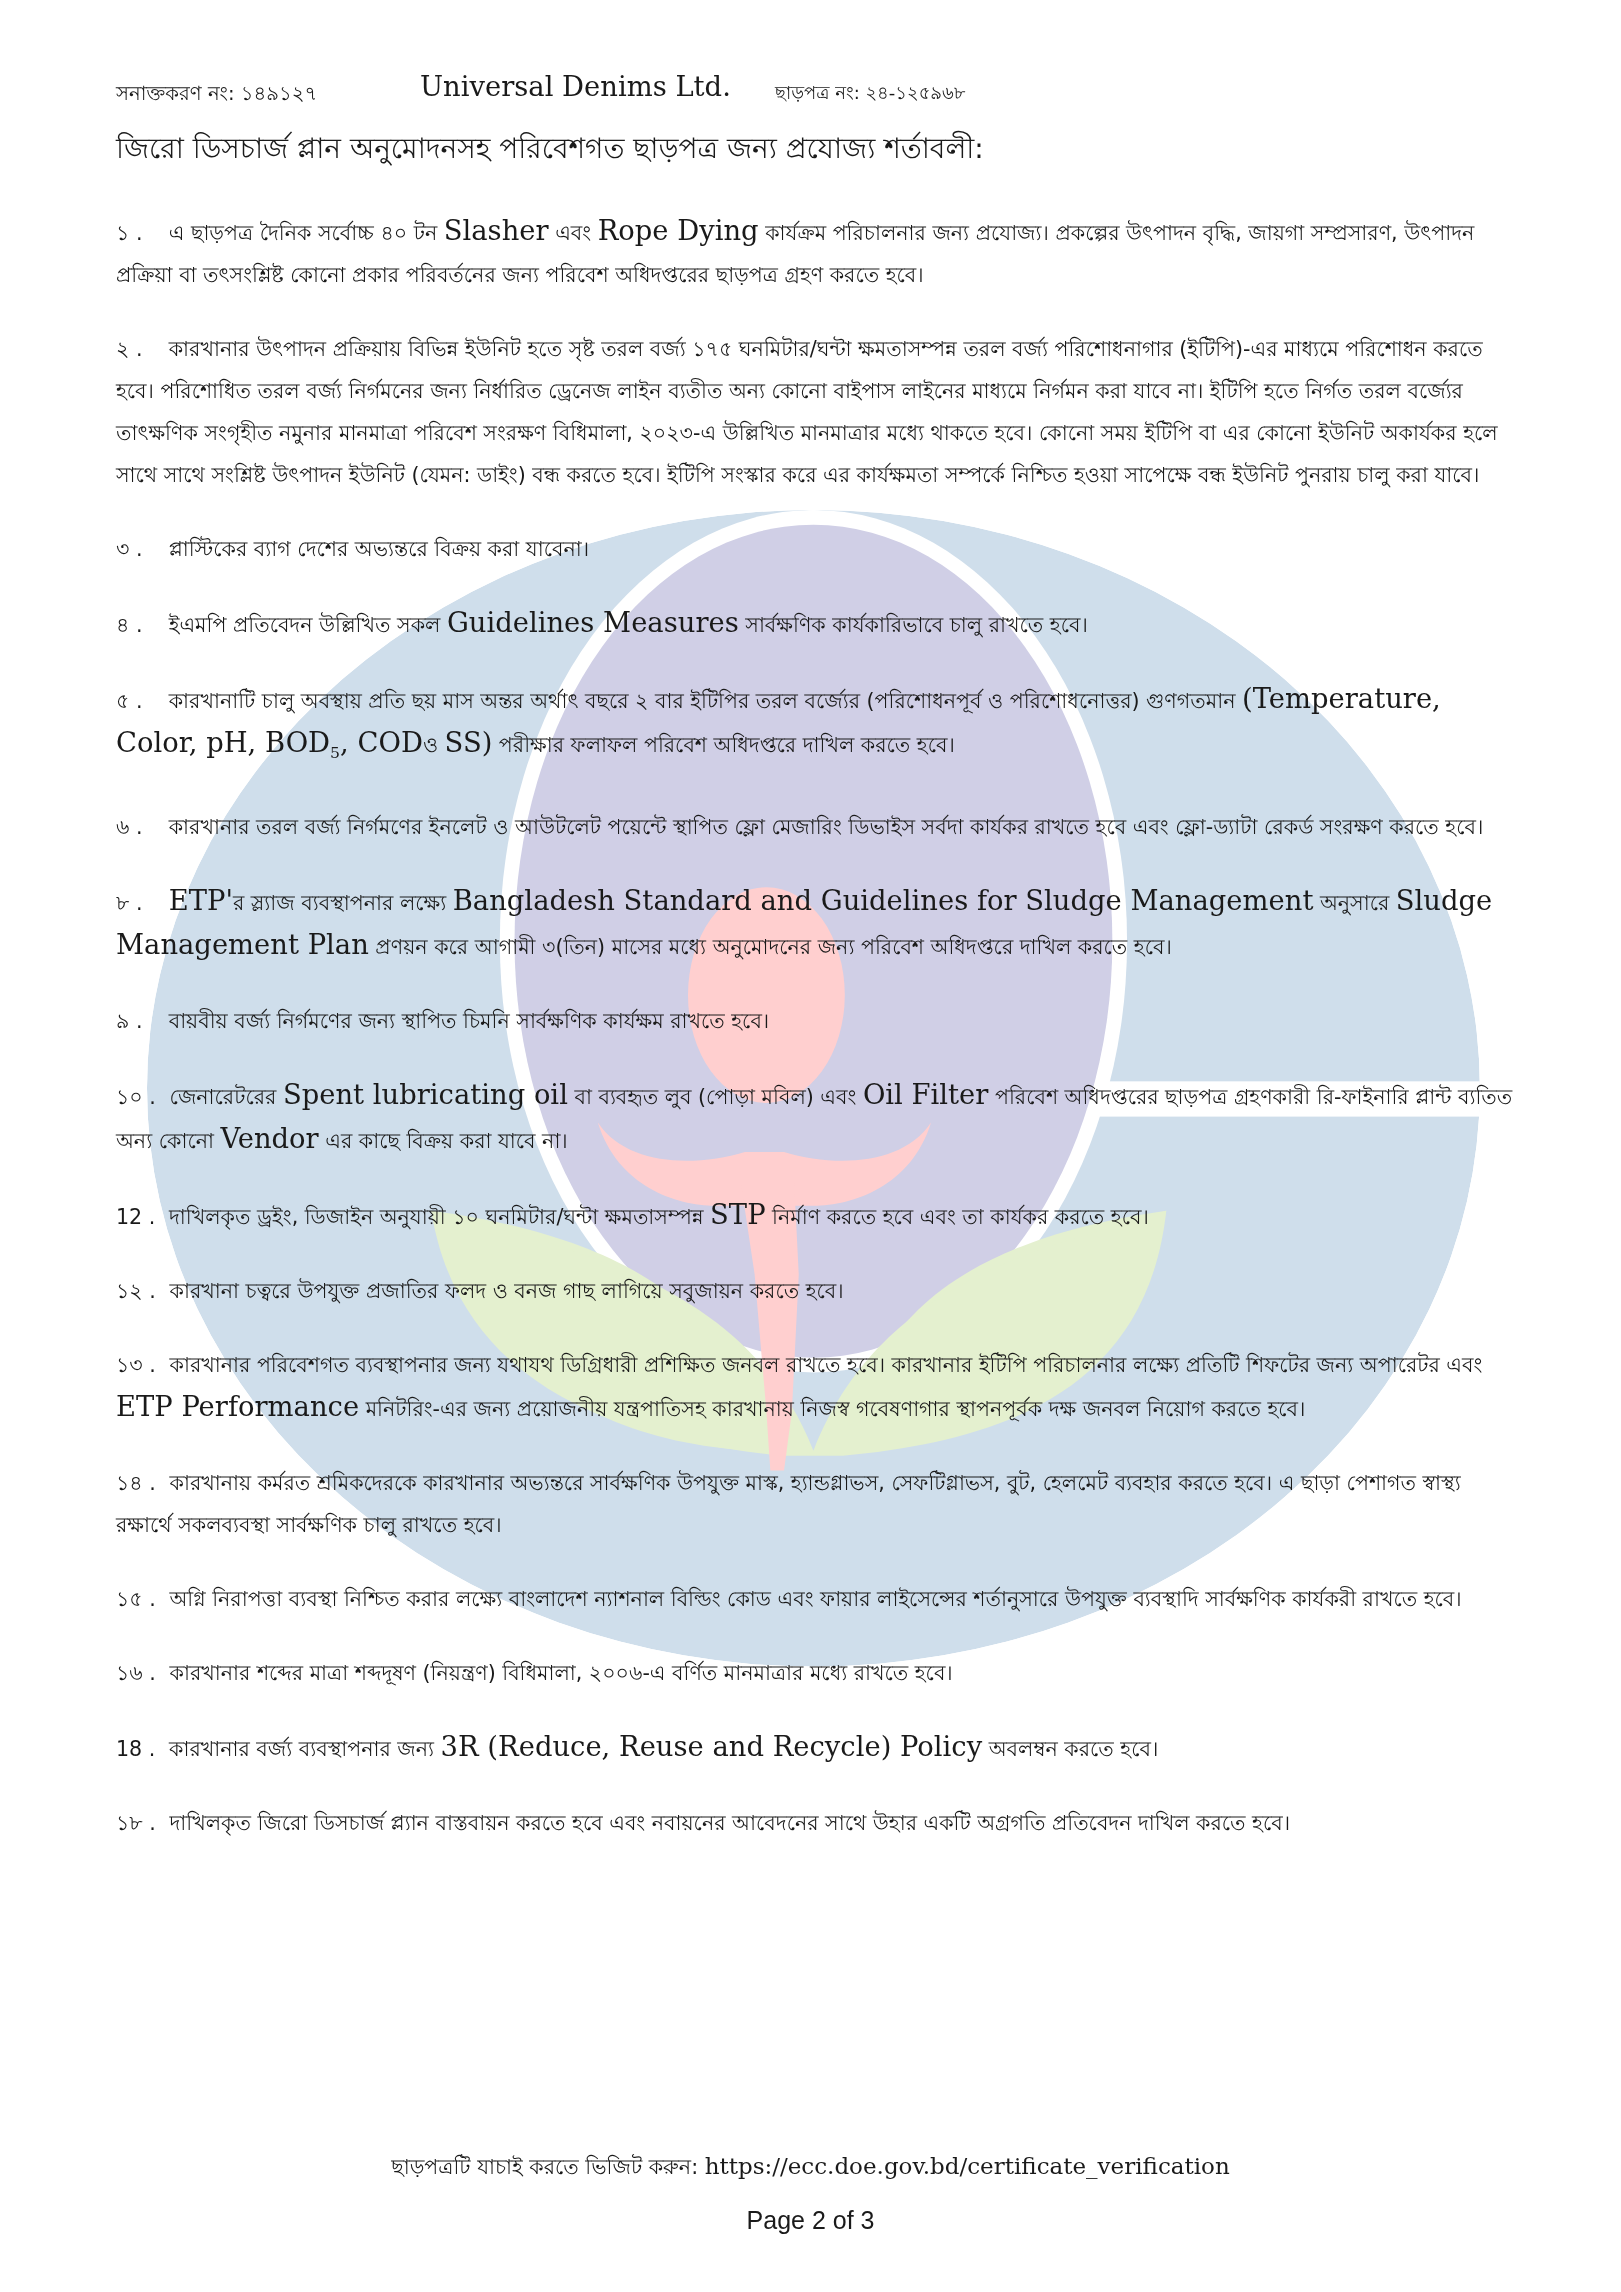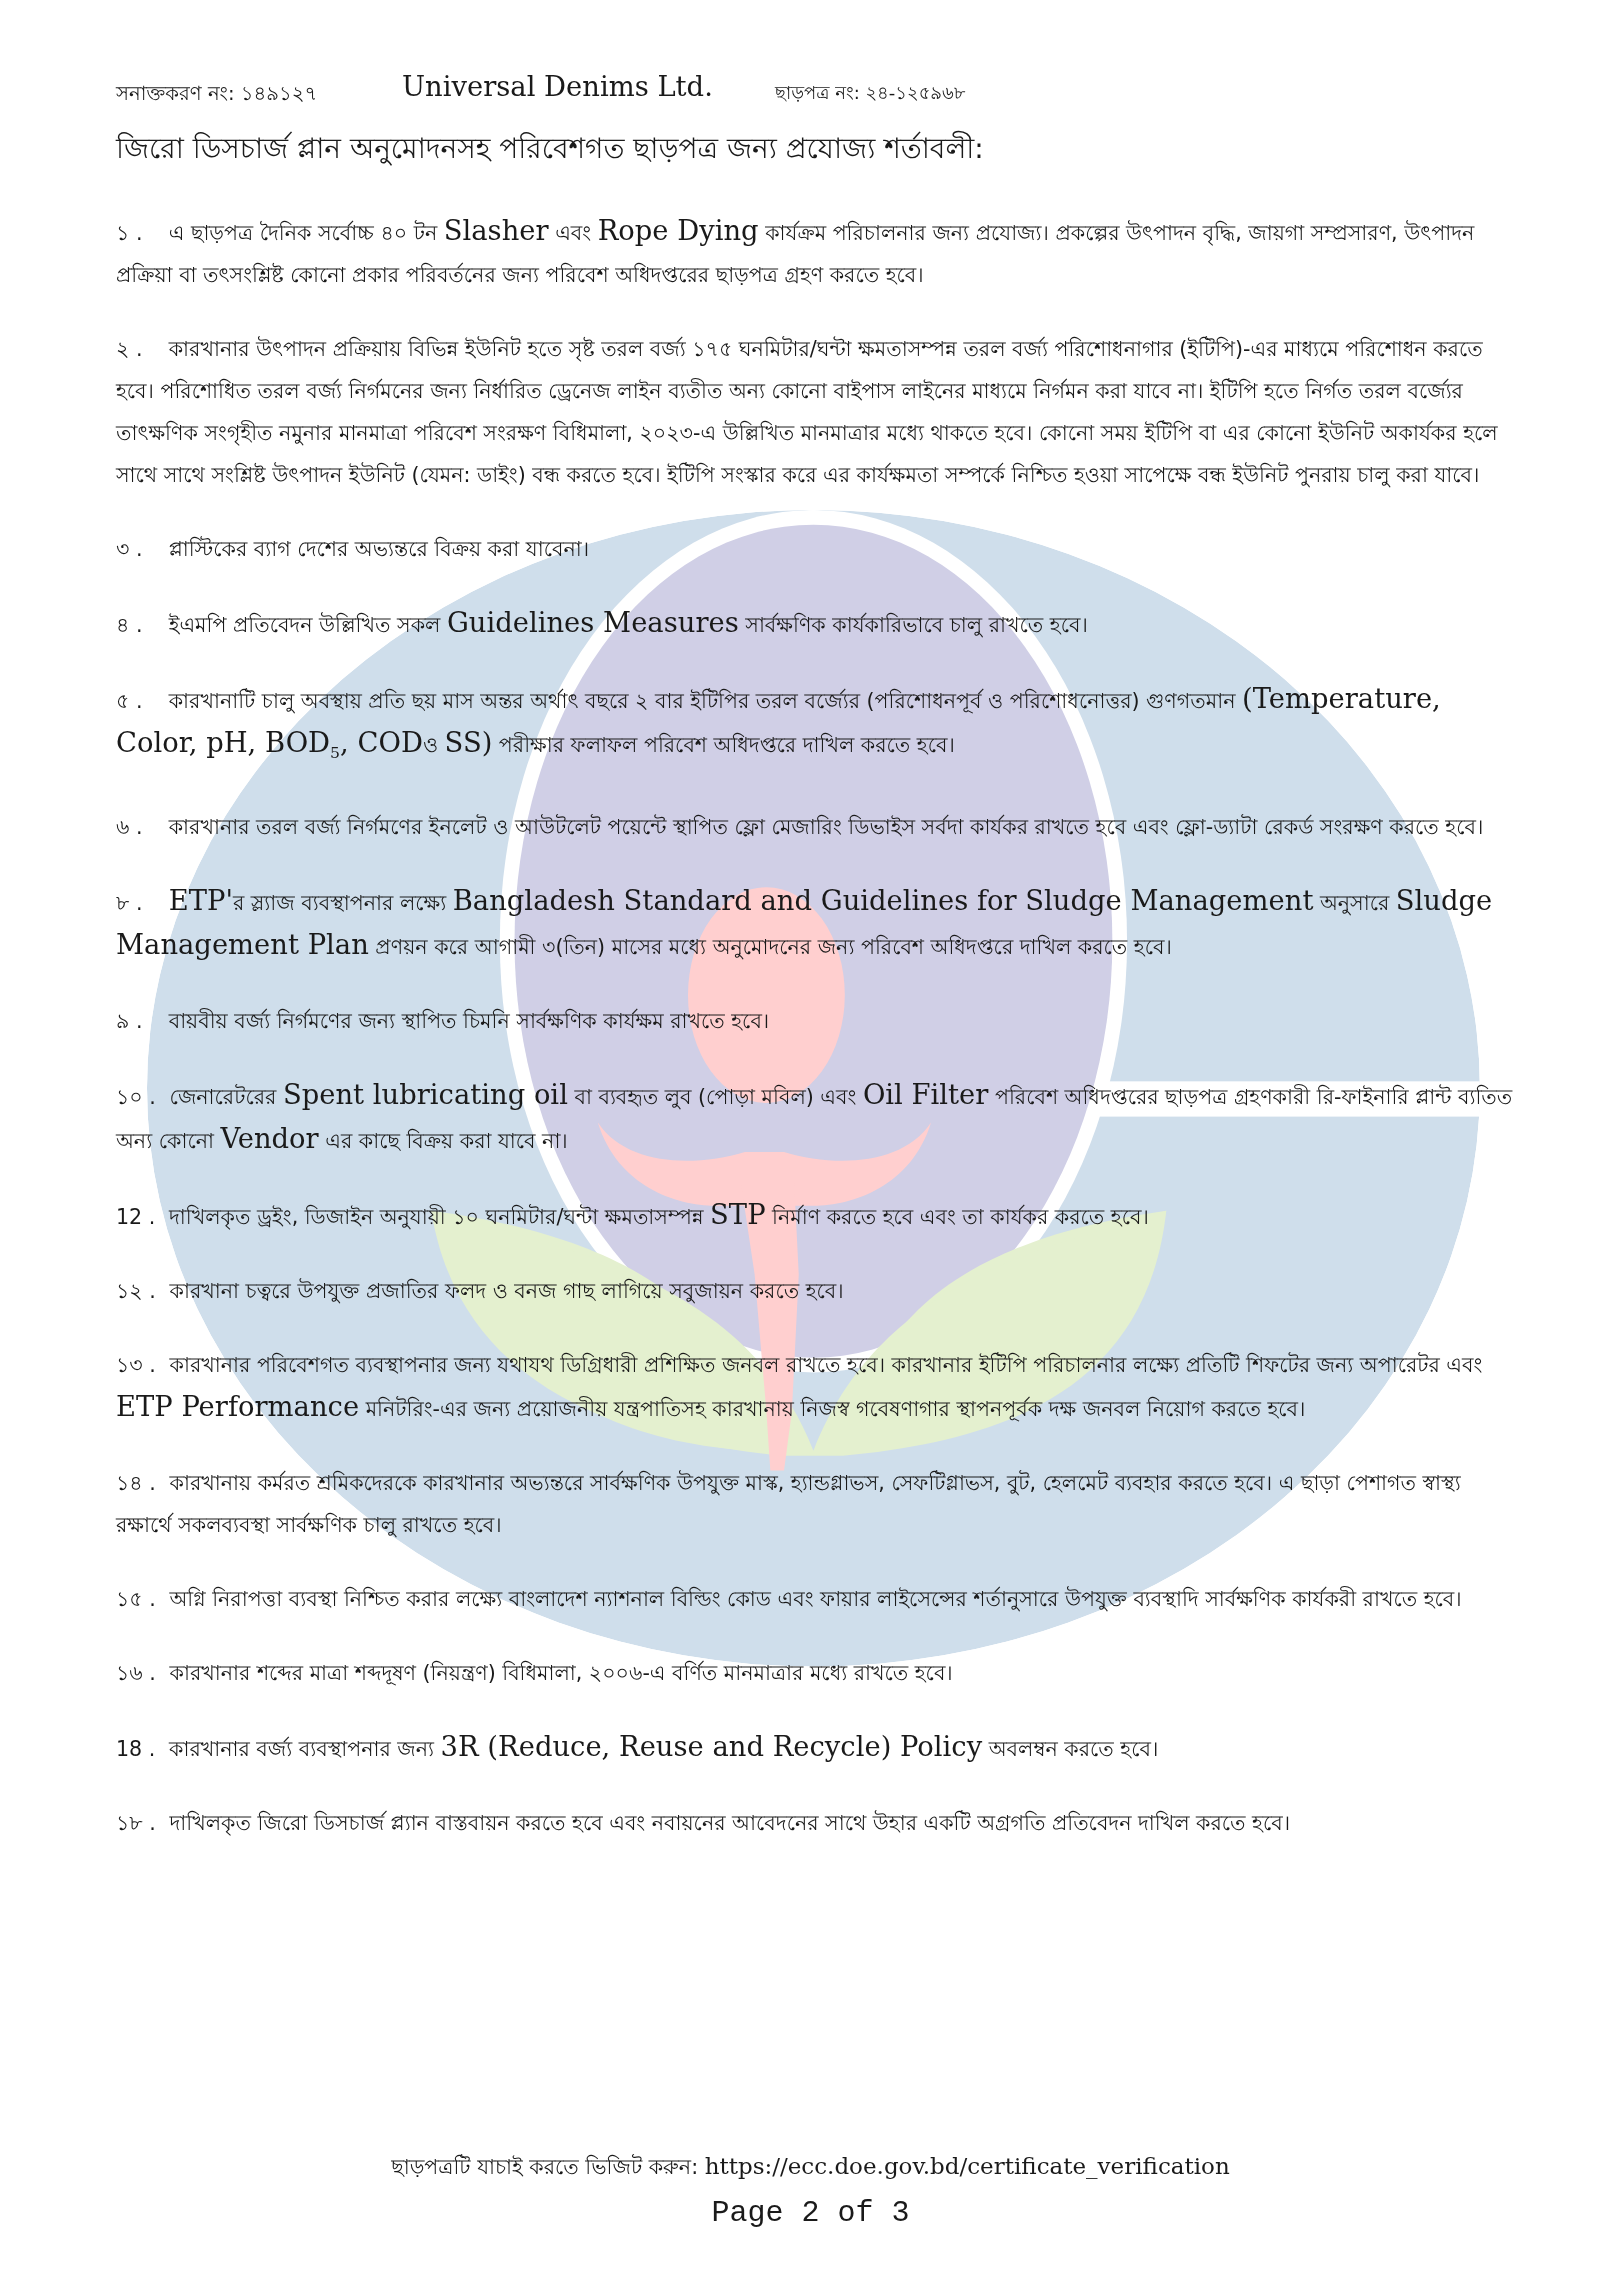--- a/index.html
+++ b/index.html
@@ -3,36 +3,36 @@
 <meta charset="utf-8">
 <style>
   html, body { margin: 0; padding: 0; background: #ffffff; }
   body { width: 1621px; height: 2293px; position: relative; overflow: hidden;
          font-family: "DejaVu Sans", sans-serif; color: #1a1a1a; }
   .watermark { position: absolute; left: 0; top: 0; width: 1621px; height: 2293px; z-index: 0; pointer-events: none; }
   .page { position: absolute; left: 0; top: 0; width: 1331px; height: 2293px; z-index: 1; border-radius: 12px; }
 
   .header { position: absolute; top: 71px; left: 116px; width: 1392px; height: 39px; }
   .hdr-id { position: absolute; left: 0; top: 7.8px; font-size: 19.6px; }
-  .hdr-company { position: absolute; left: 286px; top: 0; font-family: "DejaVu Serif", serif; font-size: 27.4px; }
+  .hdr-company { position: absolute; left: 304px; top: 0; font-family: "DejaVu Serif", serif; font-size: 27.4px; }
   .hdr-permit { position: absolute; left: 659px; top: 7.8px; font-size: 18px; }
 
   .title { position: absolute; top: 127px; left: 116px; font-size: 28px; 
            text-underline-offset: 5.9px; font-weight: 500; }
 
   .conditions { position: absolute; top: 210px; left: 116px; width: 1402px; }
   .cond { font-size: 20.6px; line-height: 42px; margin: 0 0 32px 0; }
   .cond .num { display: inline-block; min-width: 39px; margin-right: 13.7px; }
   .en { font-family: "DejaVu Serif", serif; font-size: 27.4px; }
   .en sub { font-size: 15.7px; }
 
   .footer { position: absolute; top: 2152px; left: 0; width: 1621px; text-align: center; }
   .footer-verify { font-size: 20.6px; }
   .footer-url { font-family: "DejaVu Serif", serif; font-size: 23px; }
-  .footer-page { font-family: Liberation Mono, monospace; font-size: 30px; margin-top: 10px; }
+  .footer-page { font-family: Liberation Sans, sans-serif; font-size: 25px; margin-top: 20px; }
 </style>
 </head>
 <body>
 
 <svg class="watermark" viewBox="0 0 1654 2339" xmlns="http://www.w3.org/2000/svg">
   <defs>
     <clipPath id="outerClip">
         <ellipse cx="830" cy="1110" rx="680" ry="590"></ellipse>
       </clipPath>
   </defs>

